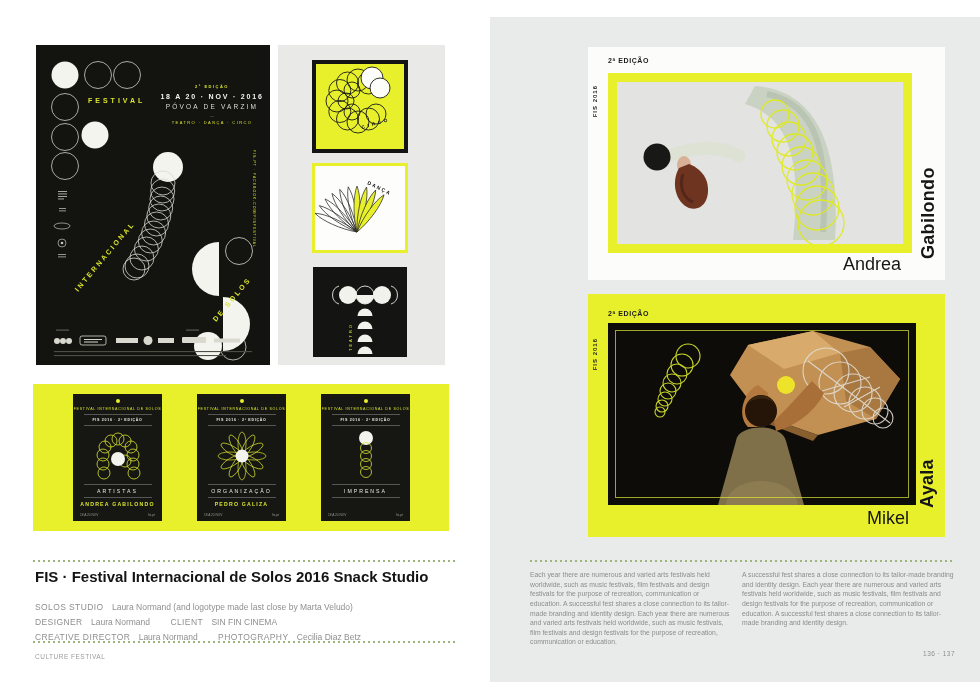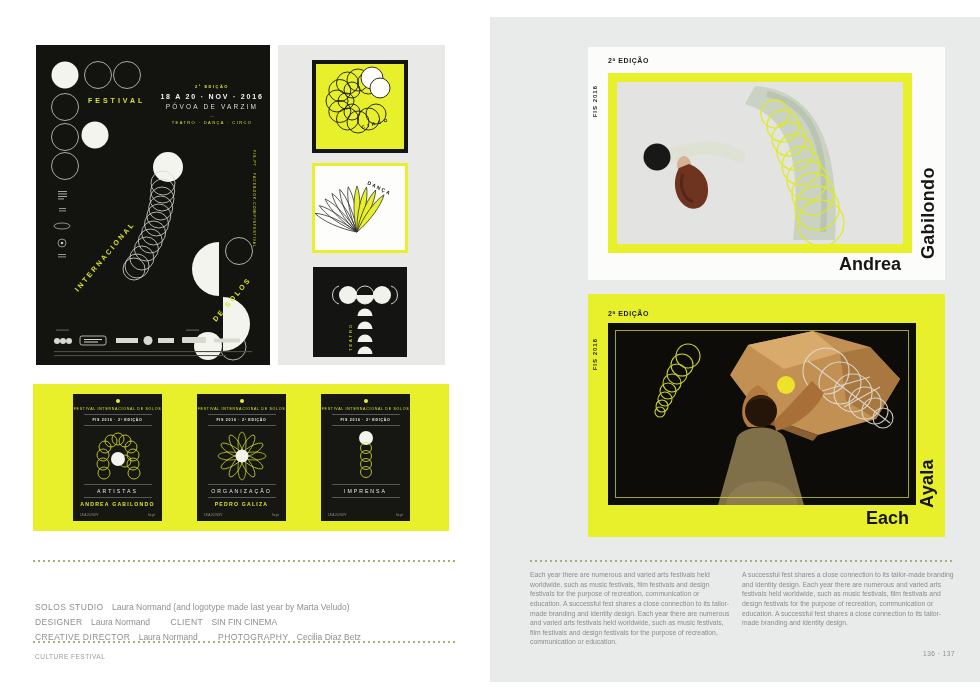--- a/index.html
+++ b/index.html
@@ -57,21 +57,21 @@
   .photo-card{position:absolute;box-sizing:border-box;}
   .andrea-card{left:98px;top:30px;width:357px;height:233px;background:#fcfcfb;}
   .mikel-card{left:98px;top:277px;width:357px;height:243px;background:#e7f02a;}
   .pc-edition{position:absolute;left:20px;font-size:7px;font-weight:bold;color:#1b1b1b;letter-spacing:0.6px;}
   .pc-fis{position:absolute;left:4px;font-size:6px;font-weight:bold;color:#1b1b1b;letter-spacing:1px;}
   .andrea-frame{position:absolute;left:20px;top:26px;width:304px;height:180px;border:9px solid #e7f02a;
                 background:#e3e3e1;box-sizing:border-box;overflow:hidden;}
   .mikel-photo{position:absolute;left:20px;top:29px;width:308px;height:182px;background:#0d0c09;overflow:hidden;}
   .mikel-inner-border{position:absolute;left:7px;top:7px;right:7px;bottom:7px;border:1px solid rgba(222,232,50,0.7);pointer-events:none;}
   .name-last{position:absolute;font-size:18px;font-weight:bold;color:#161616;letter-spacing:0.3px;}
-  .name-first{position:absolute;font-size:18px;font-weight:bold;color:#161616;}
+  .name-first{position:absolute;font-size:18px;font-weight:normal;color:#161616;}
 
   .body-cols{left:530px;top:570px;width:425px;display:flex;gap:10px;}
   .bcol{font-size:6.8px;line-height:1.42;color:#8d8d8d;}
   .bcol1{width:202px;}
   .bcol2{width:213px;}
   .pagenums{left:880px;top:650px;width:75px;text-align:right;font-size:6.5px;color:#8f8f8f;letter-spacing:0.5px;}
 </style>
 </head>
 <body>
 
@@ -301,24 +301,25 @@
       <div class="badge-rule"></div>
       <div class="badge-name"></div>
       <div class="badge-foot">
         <span>18 A 20 NOV</span>
         <span>fis.pt</span>
       </div>
     </div>
   </div>
 
   <div class="abs dotline dl-left1"></div>
+  <div class="abs proj-title">FIS · Festival Internacional de Solos 2016 Snack Studio</div>
   <div class="abs credits">
     <div>
       <span class="lbl">SOLOS STUDIO</span>
-      <span class="val">Laura Normand (and logotype made last year by Marta Veludo)</span>
+      <span class="val">Laura Normand (and logotype made last close by Marta Veludo)</span>
     </div>
     <div>
       <span class="lbl">DESIGNER</span>
       <span class="val">Laura Normand</span>
       <span class="lbl">CLIENT</span>
       <span class="val">SIN FIN CINEMA</span>
     </div>
     <div>
       <span class="lbl">CREATIVE DIRECTOR</span>
       <span class="val">Laura Normand</span>
@@ -404,21 +405,21 @@
           <path d="M140,104 C 128,92 136,68 150,62 L160,70 L156,104 Z" fill="#b3793f"></path>
           <path d="M168,108 C 186,104 208,88 216,70 L204,58 L180,84 L166,98 Z" fill="#a86f38"></path>
           <circle cx="153" cy="88" r="16" fill="#241508"></circle>
           <path d="M140,80 C 146,70 162,70 166,80 C 160,74 148,74 140,80 Z" fill="#3a250f"></path>
 
           <circle cx="178" cy="62" r="9" fill="#ede32a"></circle>
         </svg>
         <div class="mikel-inner-border"></div>
       </div>
       <div class="name-last vtext" style="right:7px;top:162px;height:52px;">Ayala</div>
-      <div class="name-first" style="right:36px;top:214px;">Each</div>
+      <div class="name-first" style="right:36px;top:214px;">Mikel</div>
     </div>
   </div>
 
   <div class="abs dotline dl-right"></div>
   <div class="abs body-cols">
     <div class="bcol bcol1">Each year there are numerous and varied arts festivals held worldwide, such as music festivals, film festivals and design festivals for the purpose of recreation, communication or education. A successful fest shares a close connection to its tailor-made branding and identity design. Each year there are numerous and varied arts festivals held worldwide, such as music festivals, film festivals and design festivals for the purpose of recreation, communication or education.</div>
     <div class="bcol bcol2">A successful fest shares a close connection to its tailor-made branding and identity design. Each year there are numerous and varied arts festivals held worldwide, such as music festivals, film festivals and design festivals for the purpose of recreation, communication or education. A successful fest shares a close connection to its tailor-made branding and identity design.</div>
   </div>
   <div class="abs pagenums">136 · 137</div>
 

